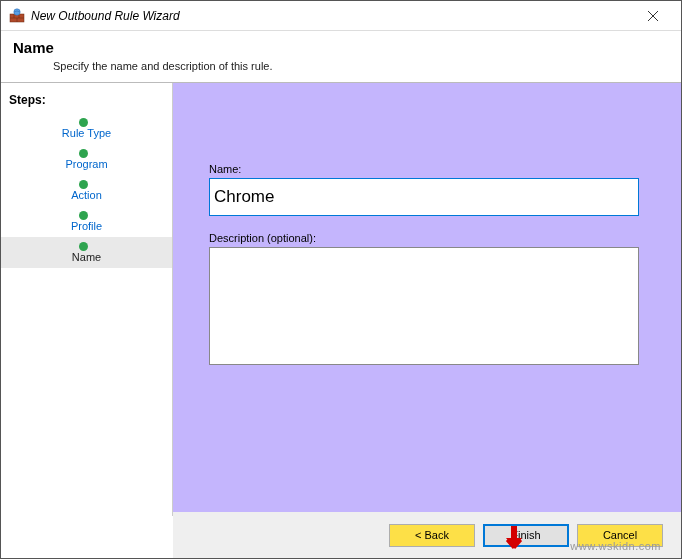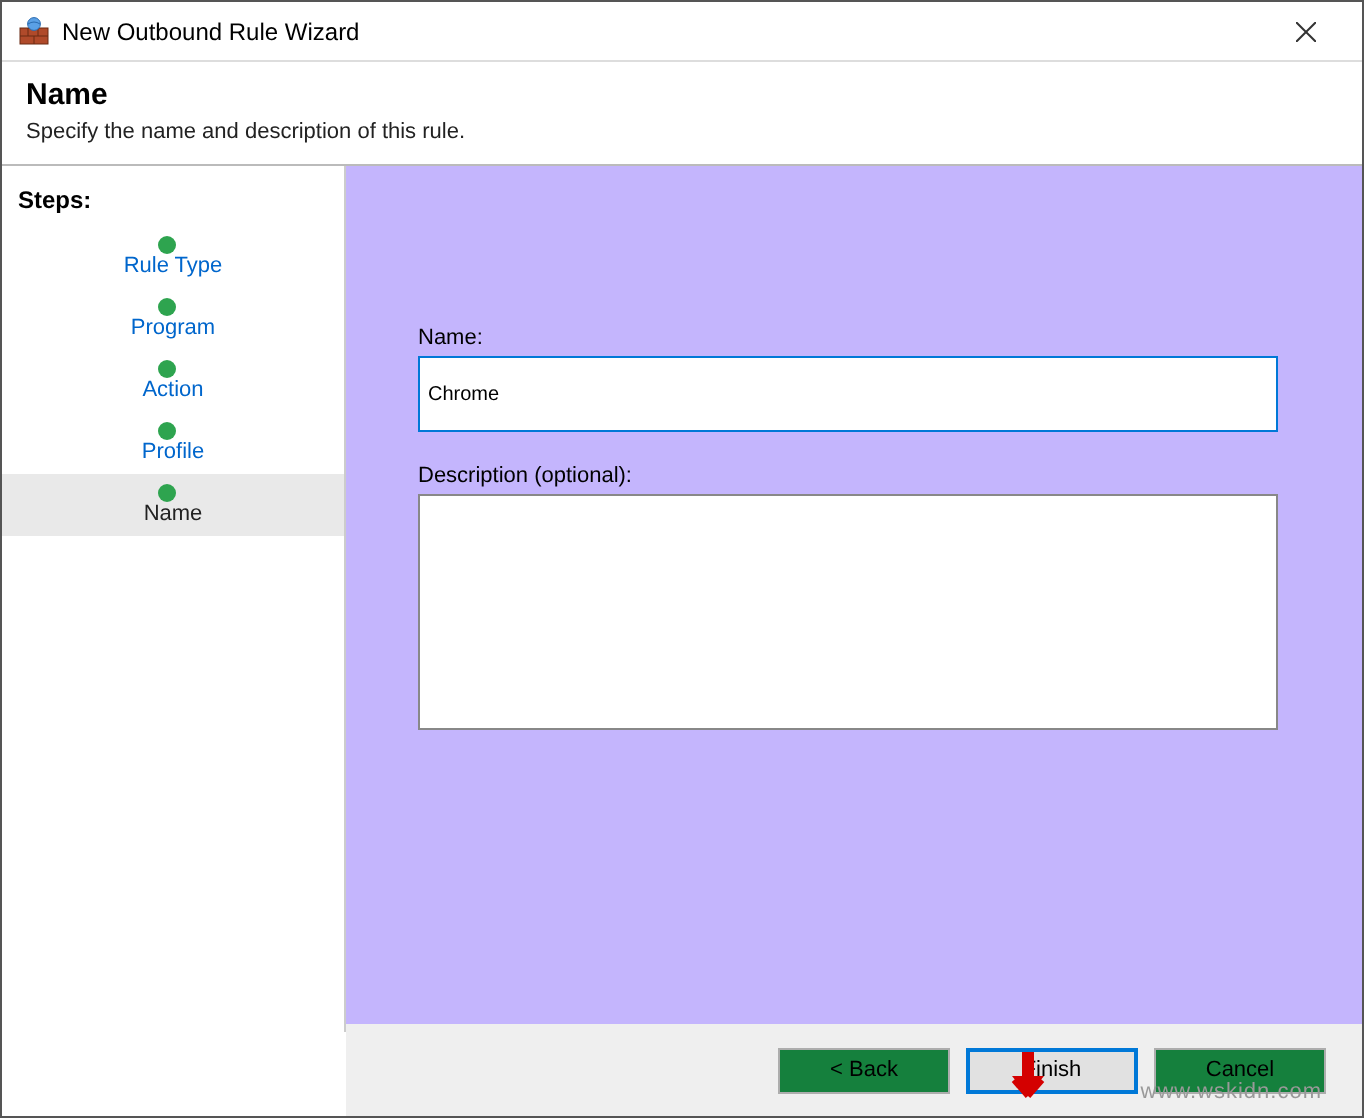--- a/index.html
+++ b/index.html
@@ -21,32 +21,32 @@
       background: #fff;
       border-bottom: 1px solid #ddd;
     }
     .titlebar .app-icon {
       width: 16px; height: 16px;
       margin-right: 6px;
       display: flex;
       align-items: center;
       justify-content: center;
     }
-    .titlebar .title { flex: 1; font-size: 12px; }
+    .titlebar .title { flex: 1; font-size: 12px; font-style: italic; }
     .titlebar .close {
       width: 40px; height: 28px;
       display: flex; align-items: center; justify-content: center;
       cursor: pointer;
     }
     .header {
       padding: 8px 12px 10px;
       border-bottom: 1px solid #bbb;
     }
     .header h1 { font-size: 15px; font-weight: 700; color: #000; margin-bottom: 4px; }
-    .header p { font-size: 11px; color: #222; }
+    .header p { font-size: 11px; color: #222; margin-left: 40px; }
     .body {
       display: flex;
       height: calc(100% - 30px - 48px - 46px);
     }
     .sidebar {
       width: 172px;
       background: #fff;
       border-right: 1px solid #ccc;
       padding-top: 6px;
     }
@@ -80,21 +80,21 @@
       padding: 80px 36px 20px 36px;
       position: relative;
     }
     .field-label { font-size: 11px; margin-bottom: 3px; display: block; }
     .name-input {
       width: 430px;
       height: 36px;
       border: 1px solid #0078d7;
       padding: 18px 4px;
       font-family: inherit;
-      font-size: 10px;
+      font-size: 17px;
       outline: none;
       background: #fff;
     }
     .desc-label { margin-top: 16px; }
     .desc-input {
       width: 430px;
       height: 118px;
       border: 1px solid #888;
       padding: 2px 4px;
       font-family: inherit;
@@ -109,21 +109,21 @@
       background: #efefef;
       display: flex;
       justify-content: flex-end;
       align-items: center;
       gap: 8px;
       padding-right: 18px;
     }
     .btn {
       width: 86px;
       height: 23px;
-      background: #15803d;
+      background: #fde047;
       border: 1px solid #adadad;
       font-size: 11px;
       font-family: inherit;
       cursor: pointer;
     }
     .btn.primary {
       border: 2px solid #0078d7;
       background: #e1e1e1;
     }
     .arrow-annotation {

